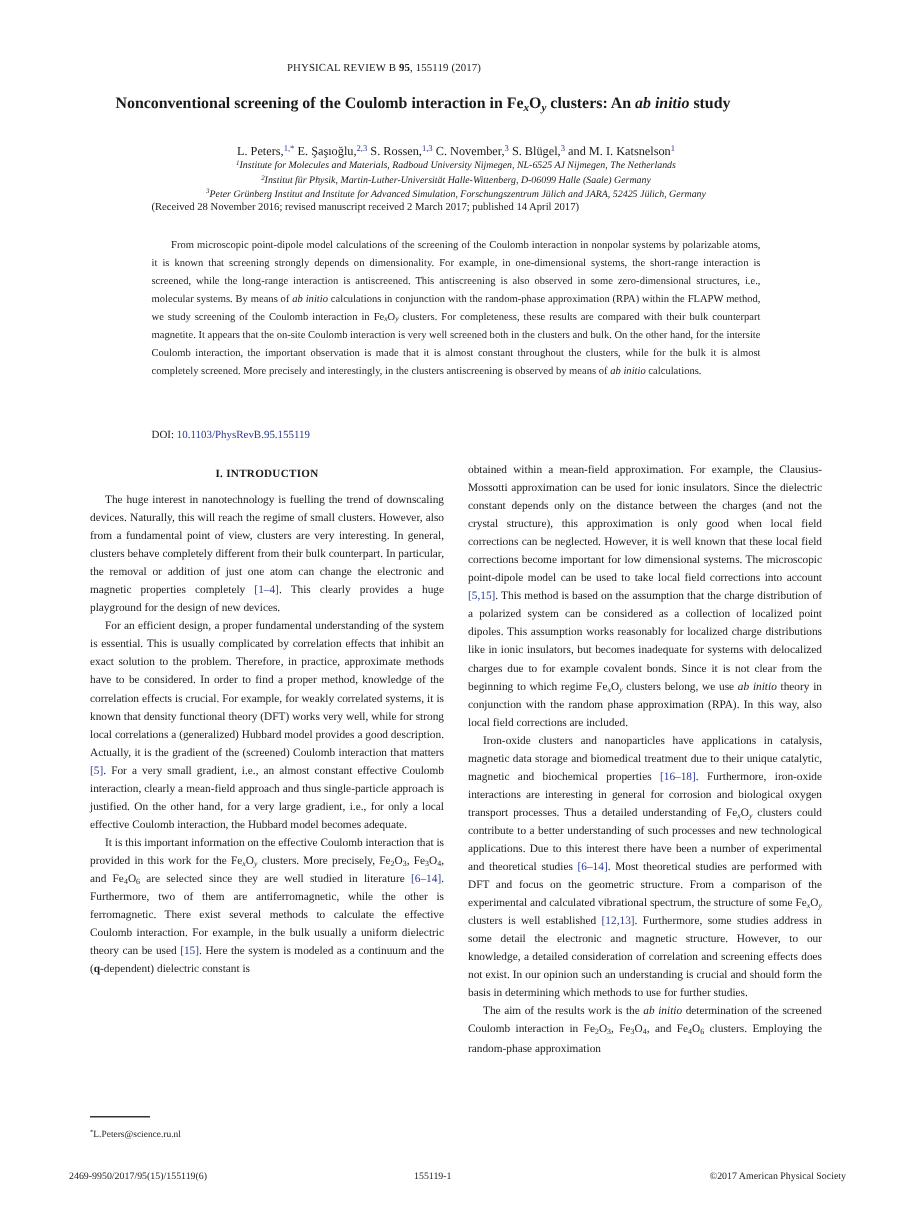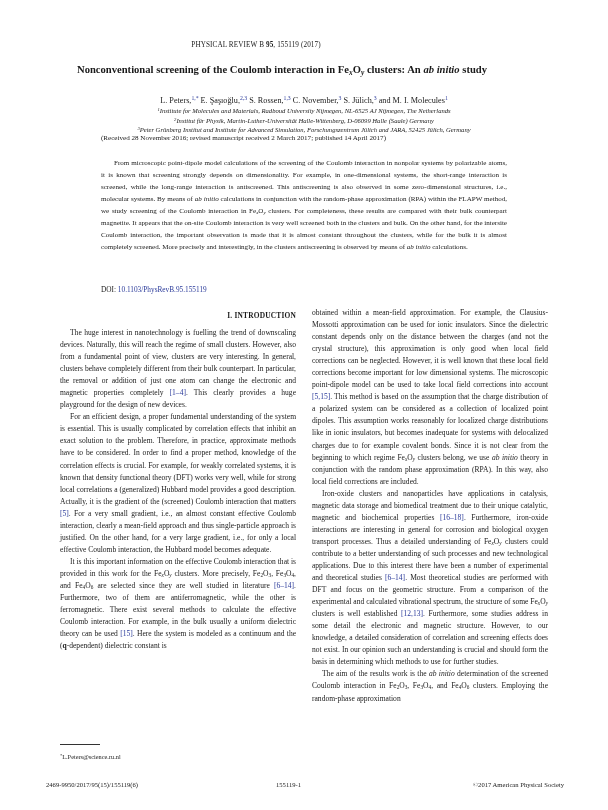--- a/index.html
+++ b/index.html
@@ -32,21 +32,21 @@
   .abstract {
     top: 157px; left: 101px; width: 406px;
     font-size: 7.05px; line-height: 12.05px; text-align: justify;
     text-indent: 13px;
   }
   .doi {
     top: 285px; left: 101px; font-size: 7.3px;
   }
   .doi a { color: #2a3a9a; text-decoration: none; }
   .section-heading {
-    top: 311px; left: 60px; width: 236px; text-align: right;
+    top: 311px; left: 60px; width: 236px; text-align: center;
     font-size: 7.4px; font-weight: bold; letter-spacing: 0.2px;
   }
   .col {
     width: 236px; font-size: 7.55px; line-height: 12.05px; text-align: justify;
   }
   .col p { margin: 0; text-indent: 10px; }
   .col-left { top: 327px; left: 60px; }
   .col-right { top: 307px; left: 312px; }
   .footnote-rule {
     top: 744px; left: 60px; width: 40px; height: 0; border-top: 0.6px solid #333;
@@ -69,22 +69,22 @@
 
 <div class="abs title">
   <span>Nonconventional screening of the Coulomb interaction in Fe</span><sub><em>x</em></sub><span>O</span><sub><em>y</em></sub><span> clusters: An </span><em>ab initio</em><span> study</span>
 </div>
 
 <div class="abs authors">
   <span><span>L. Peters,</span><sup class="ref">1,*</sup></span>
   <span><span>E. Şaşıoğlu,</span><sup class="ref">2,3</sup></span>
   <span><span>S. Rossen,</span><sup class="ref">1,3</sup></span>
   <span><span>C. November,</span><sup class="ref">3</sup></span>
-  <span><span>S. Jülich,</span><sup class="ref">3</sup></span>
-  <span><span>and M. I. Molecules</span><sup class="ref">1</sup></span>
+  <span><span>S. Blügel,</span><sup class="ref">3</sup></span>
+  <span><span>and M. I. Katsnelson</span><sup class="ref">1</sup></span>
 </div>
 
 <div class="abs aff" style="top:107px;">
   <sup>1</sup><span>Institute for Molecules and Materials, Radboud University Nijmegen, NL-6525 AJ Nijmegen, The Netherlands</span>
 </div>
 <div class="abs aff" style="top:117px;">
   <sup>2</sup><span>Institut für Physik, Martin-Luther-Universität Halle-Wittenberg, D-06099 Halle (Saale) Germany</span>
 </div>
 <div class="abs aff" style="top:126px;">
   <sup>3</sup><span>Peter Grünberg Institut and Institute for Advanced Simulation, Forschungszentrum Jülich and JARA, 52425 Jülich, Germany</span>

